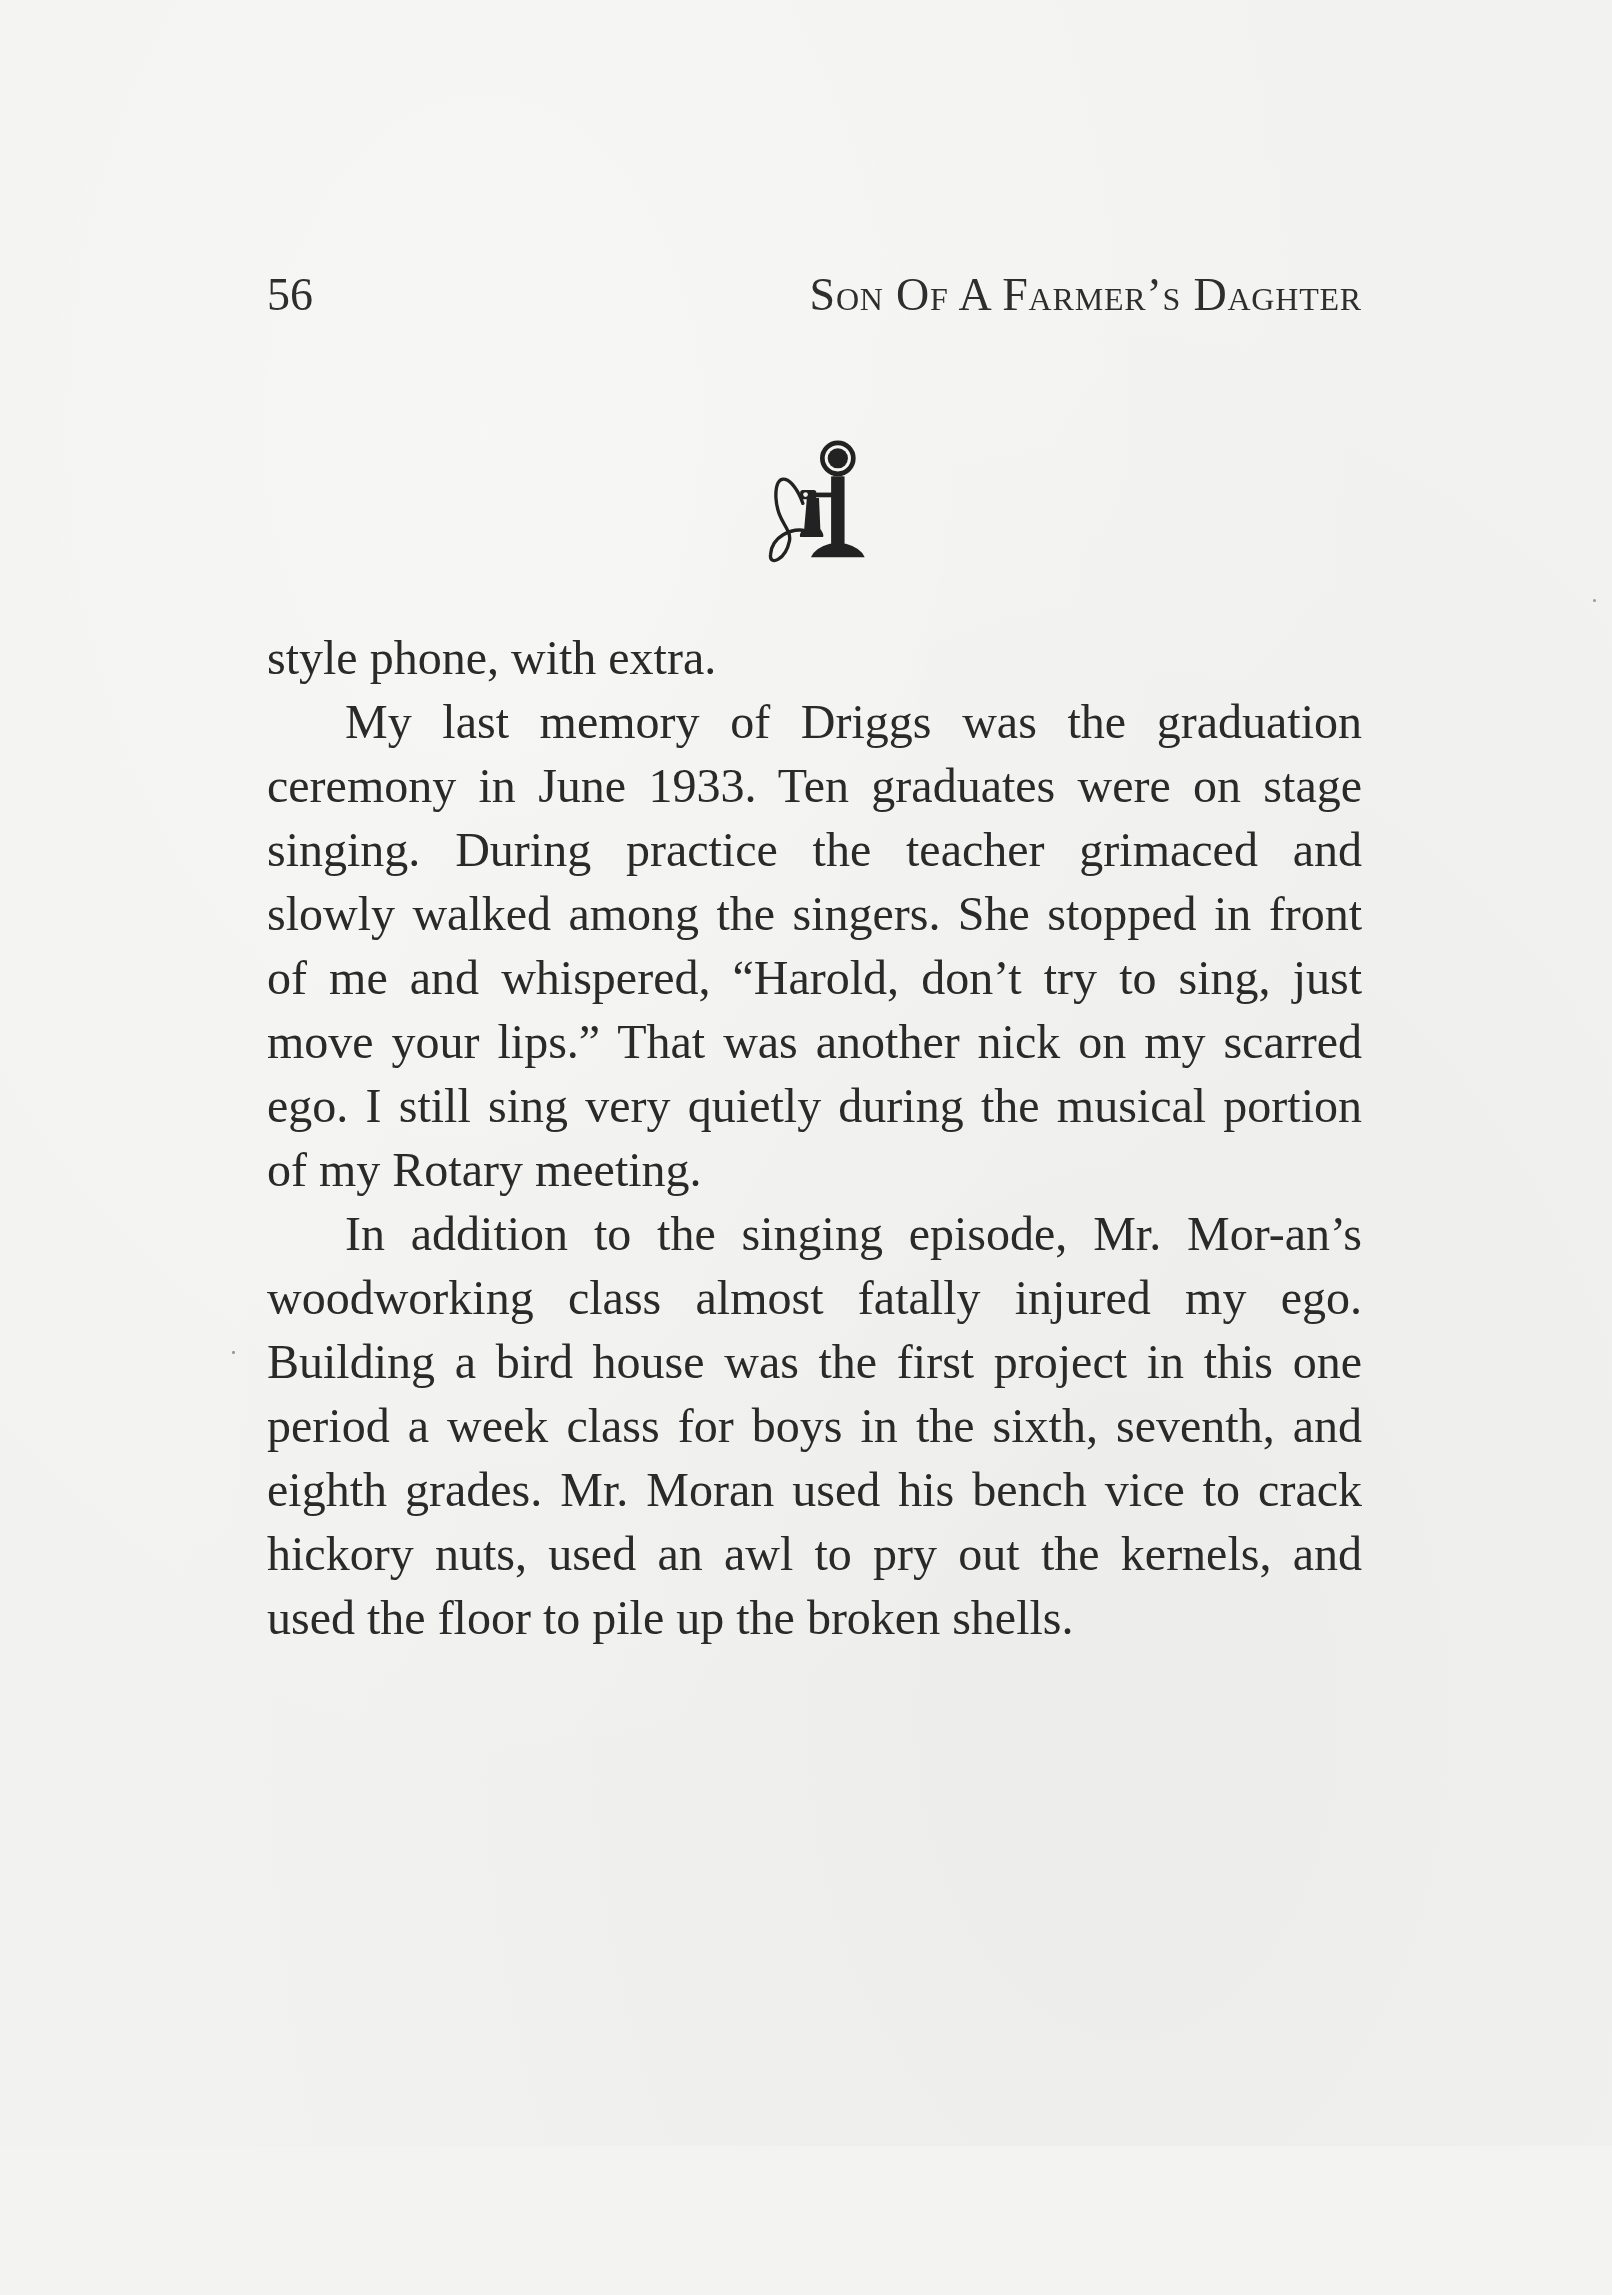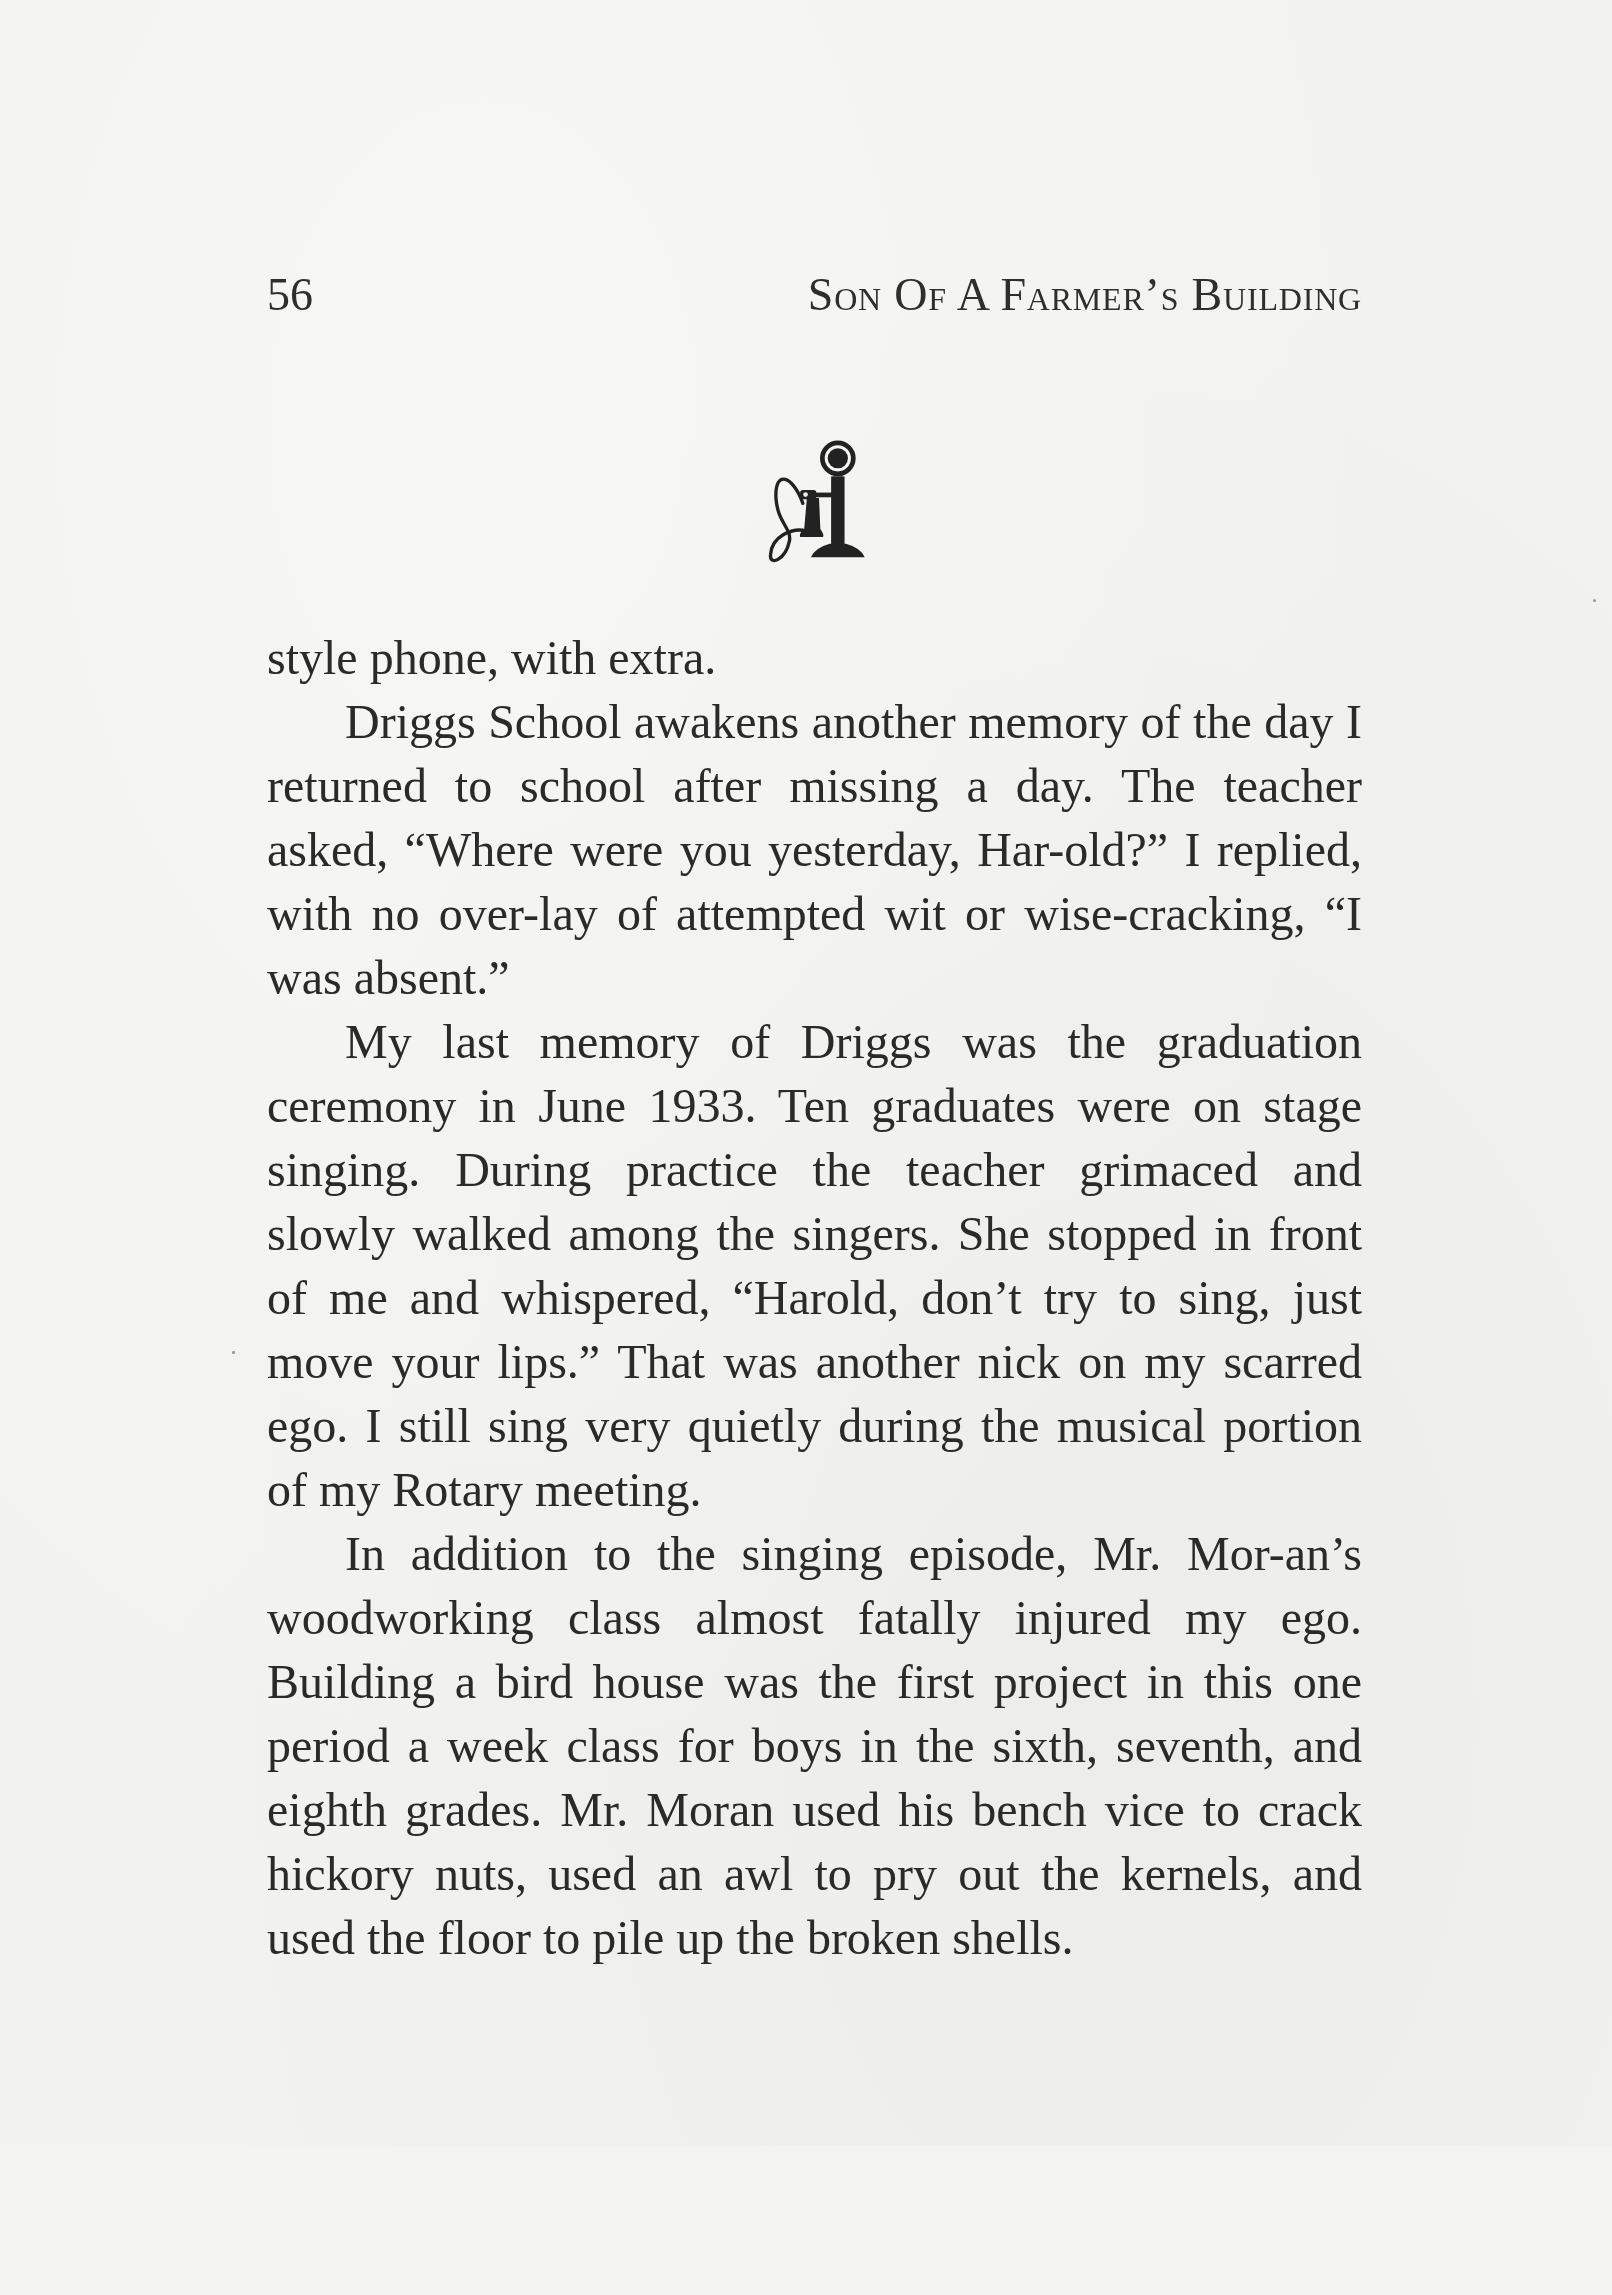--- a/index.html
+++ b/index.html
@@ -80,21 +80,21 @@
     background: #9a9a9a;
   }
 </style>
 </head>
 <body>
 
 <div class="page">
 
   <div class="running-head">
     <span class="folio">56</span>
-    <span class="book-title">Son Of A Farmer’s Building</span>
+    <span class="book-title">Son Of A Farmer’s Daghter</span>
   </div>
 
   <div class="ornament">
     <svg width="148" height="152" viewBox="0 0 220 220" xmlns="http://www.w3.org/2000/svg">
 
       <circle cx="138" cy="45" r="23" fill="none" stroke="#222" stroke-width="7"></circle>
       <circle cx="138" cy="45" r="15" fill="#222"></circle>
 
       <rect x="128" y="72" width="20" height="112" fill="#222"></rect>
       <path d="M130 72 Q138 64 146 72 Z" fill="#222"></path>
@@ -106,21 +106,20 @@
       <rect x="82" y="92" width="24" height="14" rx="4" fill="#222"></rect>
       <circle cx="90" cy="99" r="3.5" fill="#f2f2f0"></circle>
       <path d="M92 104 L110 104 L112 150 Q118 158 116 162 L82 162 Q80 156 88 150 Z" fill="#222"></path>
 
       <path d="M86 112 C72 72 44 60 46 104 C48 140 70 150 66 168 C60 196 36 206 38 188 C40 160 70 150 86 152" fill="none" stroke="#222" stroke-width="5" stroke-linecap="round"></path>
     </svg>
   </div>
 
   <div class="body-text">
     <p>style phone, with extra.</p>
-    <p class="indent">Driggs School awakens another memory of the day I returned to school after missing a day. The teacher asked, “Where were you yesterday, Har-old?” I replied, with no over-lay of attempted wit or wise-cracking, “I was absent.”</p>
     <p class="indent">My last memory of Driggs was the graduation ceremony in June 1933. Ten graduates were on stage singing. During practice the teacher grimaced and slowly walked among the singers. She stopped in front of me and whispered, “Harold, don’t try to sing, just move your lips.” That was another nick on my scarred ego. I still sing very quietly during the musical portion of my Rotary meeting.</p>
     <p class="indent">In addition to the singing episode, Mr. Mor-an’s woodworking class almost fatally injured my ego. Building a bird house was the first project in this one period a week class for boys in the sixth, seventh, and eighth grades. Mr. Moran used his bench vice to crack hickory nuts, used an awl to pry out the kernels, and used the floor to pile up the broken shells.</p>
   </div>
 
   <div class="speck" style="left:1593px; top:599px;"></div>
   <div class="speck" style="left:232px; top:1351px; width:2.5px; height:2.5px;"></div>
 </div>
 
 
 </body></html>

